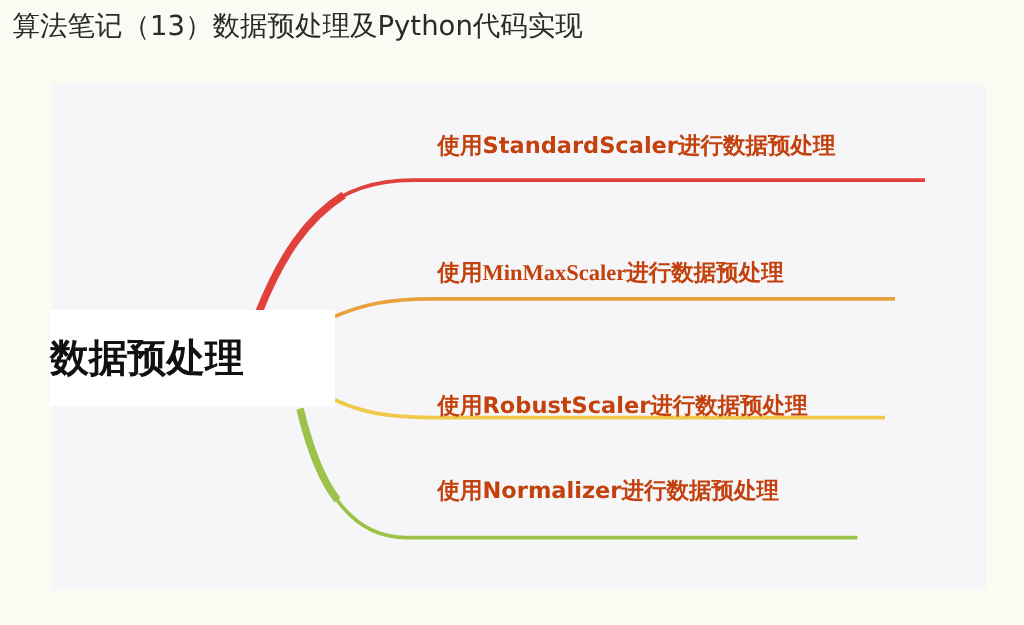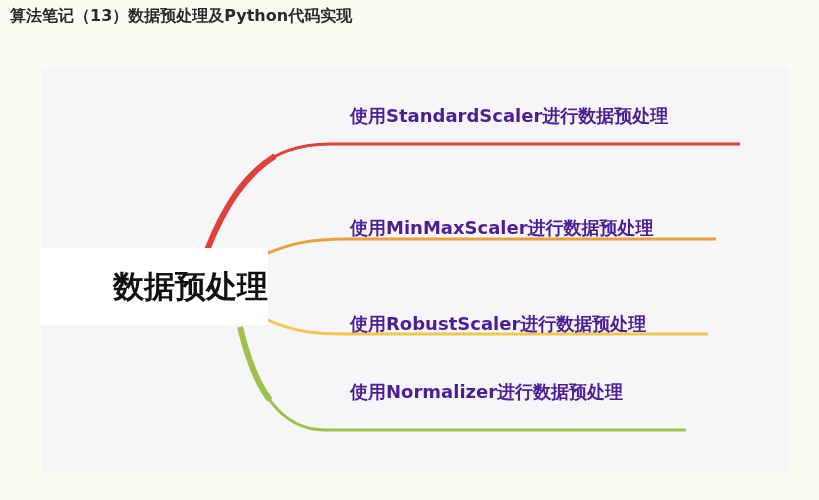--- a/index.html
+++ b/index.html
@@ -4,39 +4,39 @@
 <style>
   html, body { margin:0; padding:0; }
   body {
     width:819px; height:500px; overflow:hidden;
     background:#fbfaf3;
     position:relative;
     font-family:"DejaVu Sans", "Liberation Sans", sans-serif;
   }
   .page-title {
     position:absolute; left:10px; top:6px;
-    font-size:16px; font-weight:bold; color:#2a2a2a;
+    font-size:22px; font-weight:normal; color:#2a2a2a;
     letter-spacing:0px; white-space:nowrap;
   }
   .panel {
     position:absolute; left:42px; top:67px; width:747px; height:405px;
     background:#f6f6f9;
   }
   .branches-svg { position:absolute; left:0; top:0; }
   .root-node {
     position:absolute; left:40px; top:248px; width:228px; height:77px;
     background:#ffffff;
-    display:flex; align-items:center; justify-content:flex-end;
+    display:flex; align-items:center; justify-content:flex-start;
   }
   .root-label {
     font-size:31px; font-weight:bold; color:#111111; white-space:nowrap;
   }
   .branch-label {
     position:absolute; left:350px;
-    font-size:18px; font-weight:bold; color:#4c1d95; white-space:nowrap;
+    font-size:18px; font-weight:bold; color:#c2410c; white-space:nowrap;
   }
 </style>
 </head>
 <body>
 
 <div class="page-title">算法笔记（13）数据预处理及Python代码实现</div>
 
 <div class="panel"></div>
 
 <svg class="branches-svg" width="819" height="500" viewBox="0 0 819 500">
@@ -50,15 +50,15 @@
 
   <path d="M240 327 C 255 390, 280 430, 325 430 L 686 430" fill="none" stroke="#9cc24a" stroke-width="3"></path>
   <path d="M240 327 C 248 360, 258 385, 270 400" fill="none" stroke="#9cc24a" stroke-width="6"></path>
 </svg>
 
 <div class="root-node">
   <span class="root-label">数据预处理</span>
 </div>
 
 <div class="branch-label" style="top:104px;">使用StandardScaler进行数据预处理</div>
-<div class="branch-label" style="top:216px;">使用MinMaxScaler进行数据预处理</div>
+<div class="branch-label" style="top:206px;font-family:Liberation Serif, serif;">使用MinMaxScaler进行数据预处理</div>
 <div class="branch-label" style="top:312px;">使用RobustScaler进行数据预处理</div>
 <div class="branch-label" style="top:380px;">使用Normalizer进行数据预处理</div>
 
 </body></html>

